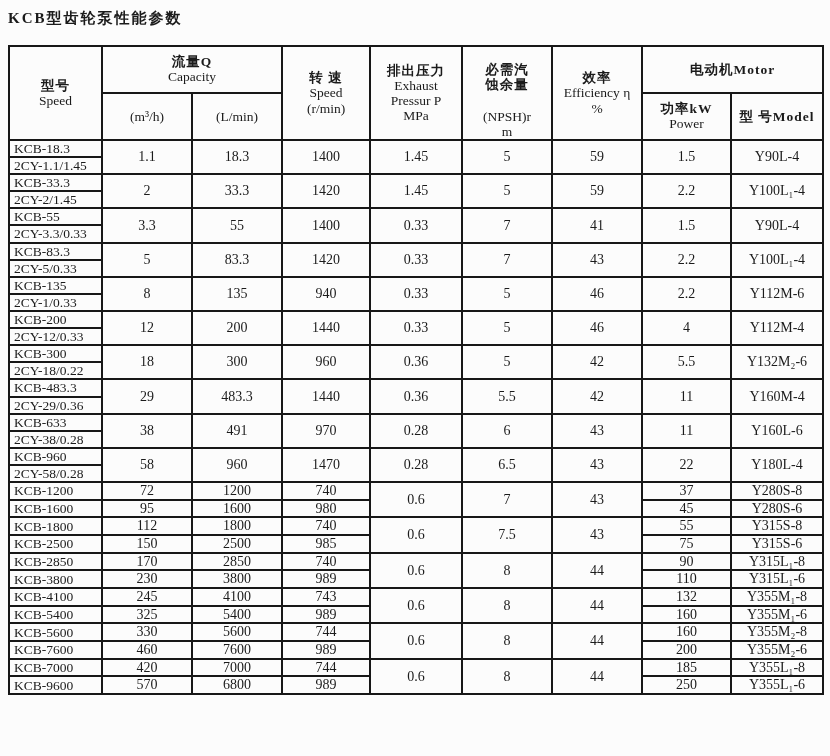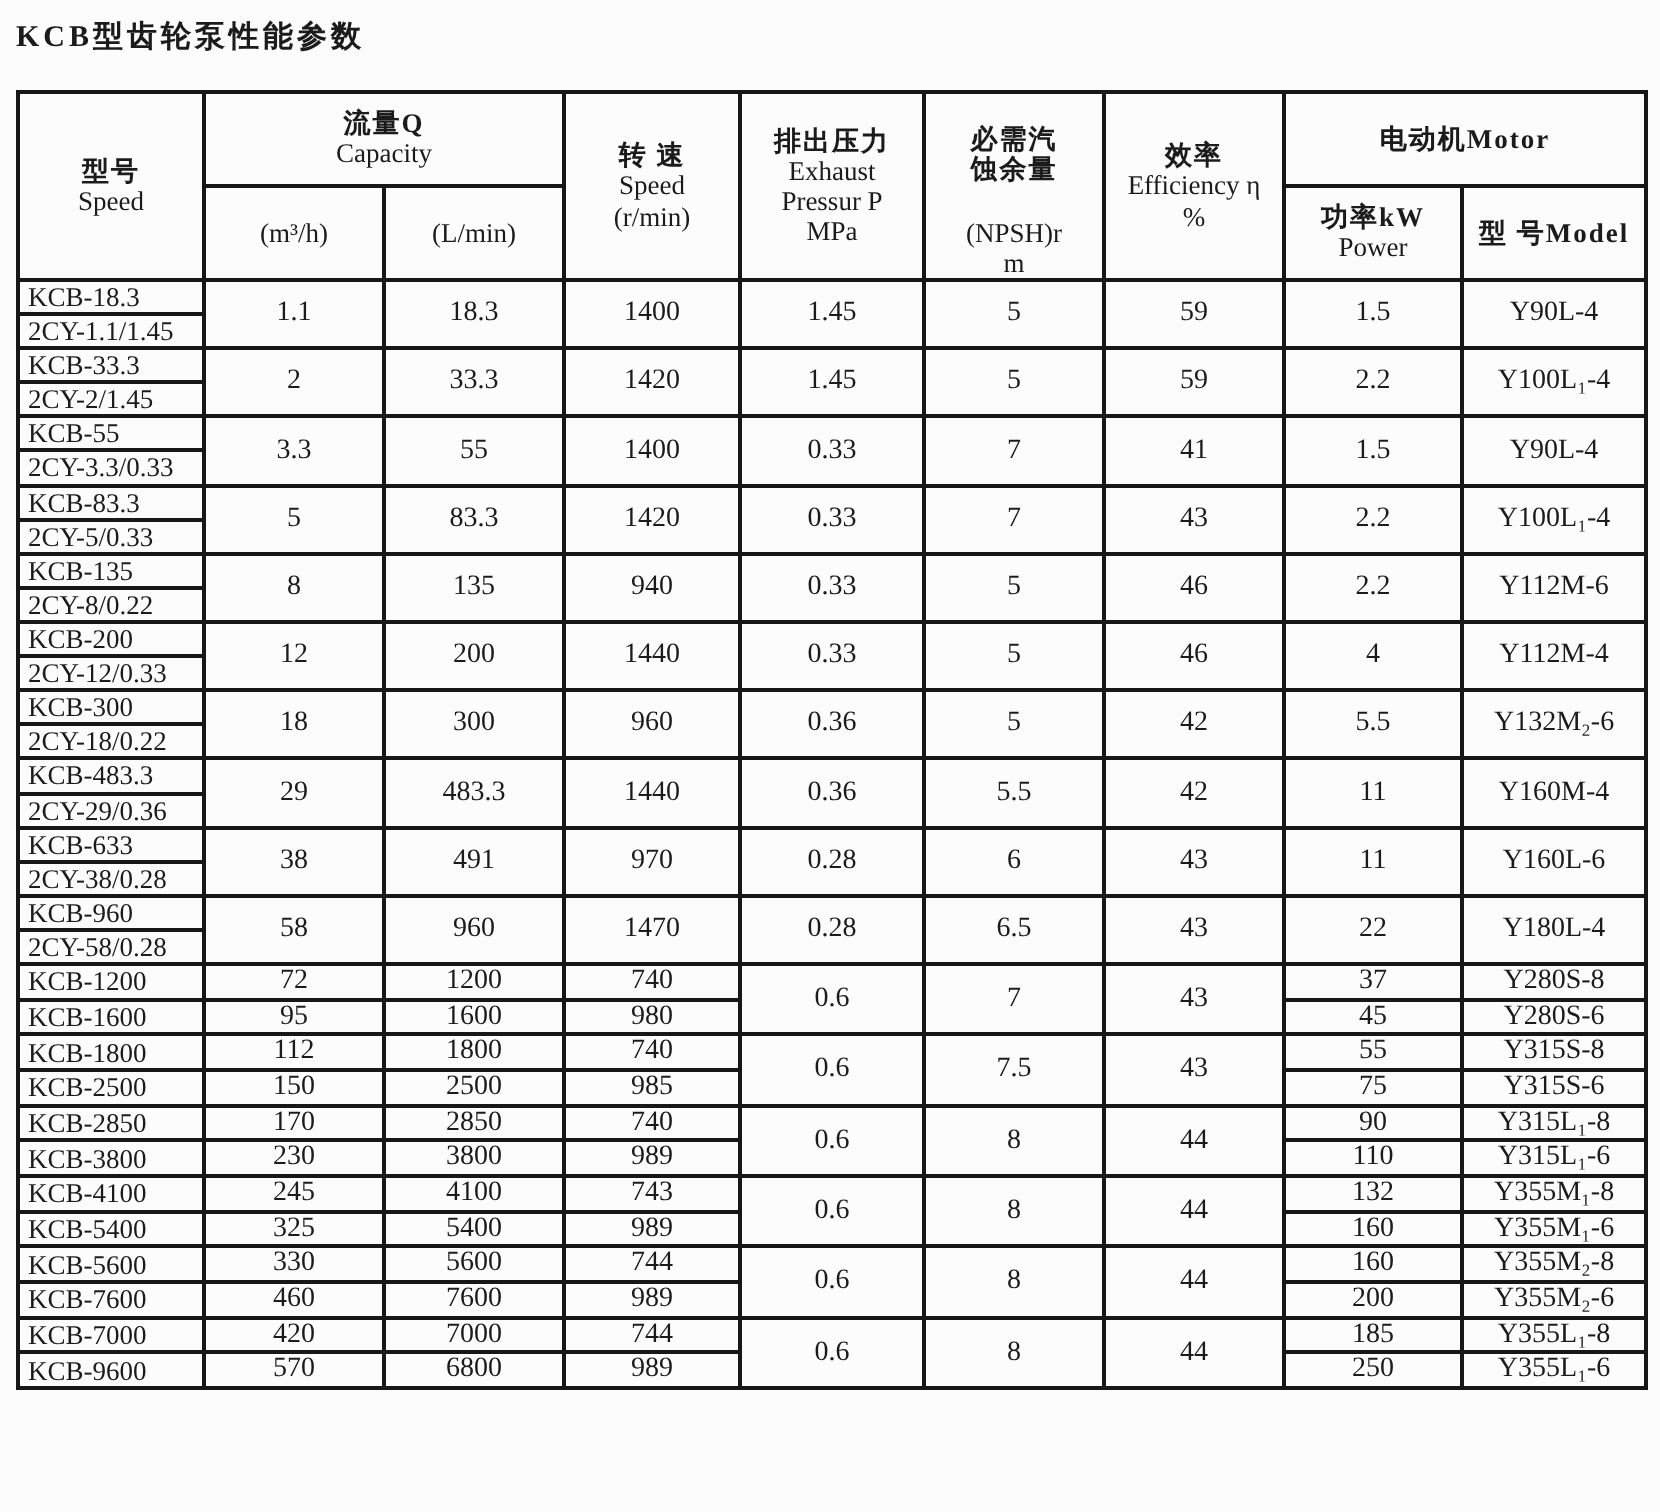--- a/index.html
+++ b/index.html
@@ -182,21 +182,21 @@
         <td rowspan="2">8</td>
         <td rowspan="2">135</td>
         <td rowspan="2">940</td>
         <td rowspan="2">0.33</td>
         <td rowspan="2">5</td>
         <td rowspan="2">46</td>
         <td rowspan="2">2.2</td>
         <td rowspan="2">Y112M-6</td>
       </tr>
       <tr class="sub">
-        <td class="model">2CY-8/0.22</td>
+        <td class="model">2CY-1/0.33</td>
       </tr>
       <tr class="sub">
         <td class="model">KCB-200</td>
         <td rowspan="2">12</td>
         <td rowspan="2">200</td>
         <td rowspan="2">1440</td>
         <td rowspan="2">0.33</td>
         <td rowspan="2">5</td>
         <td rowspan="2">46</td>
         <td rowspan="2">4</td>

